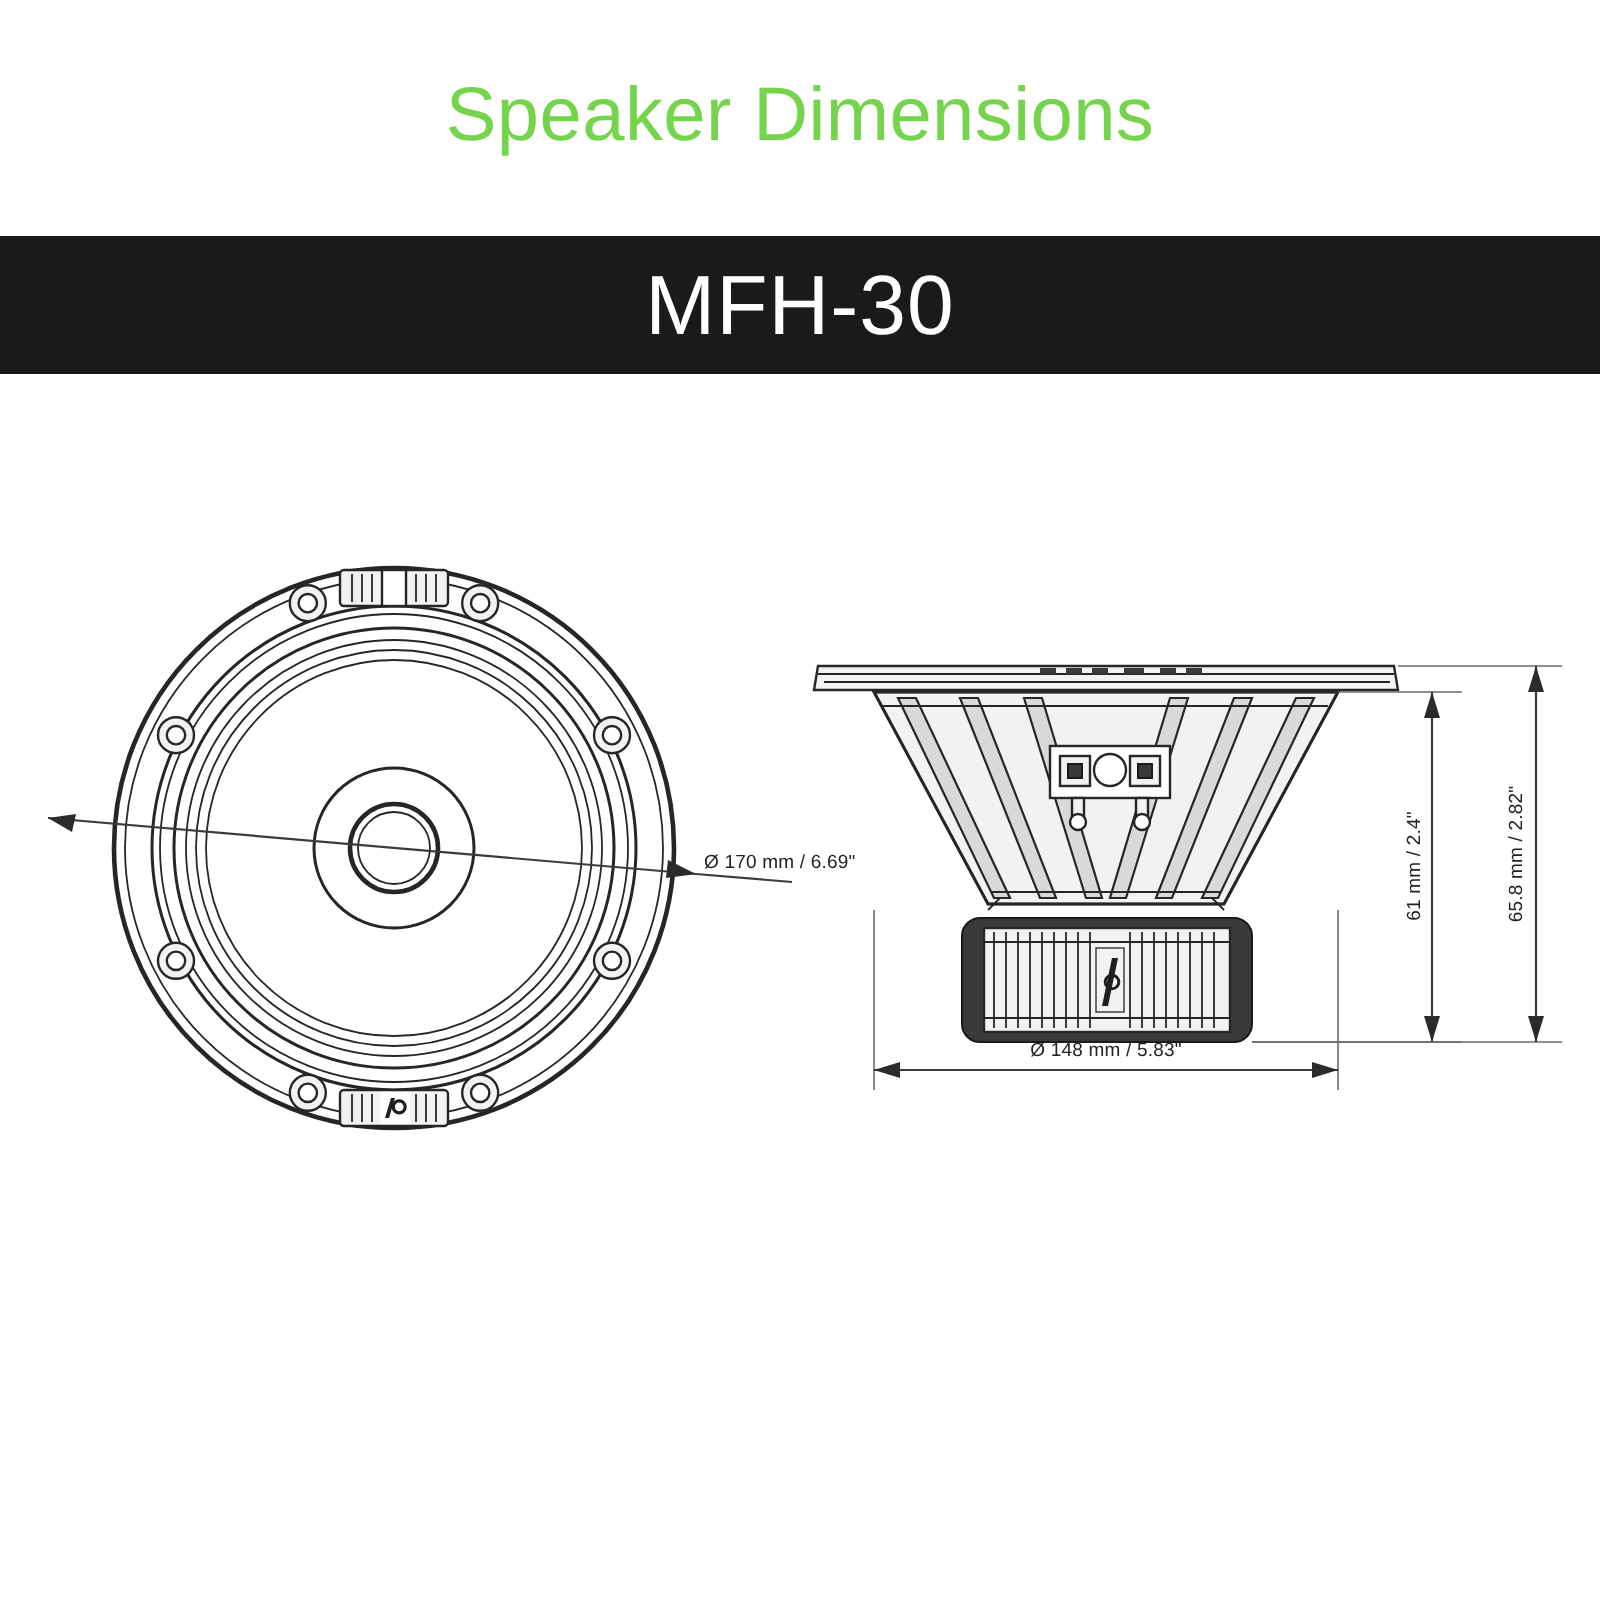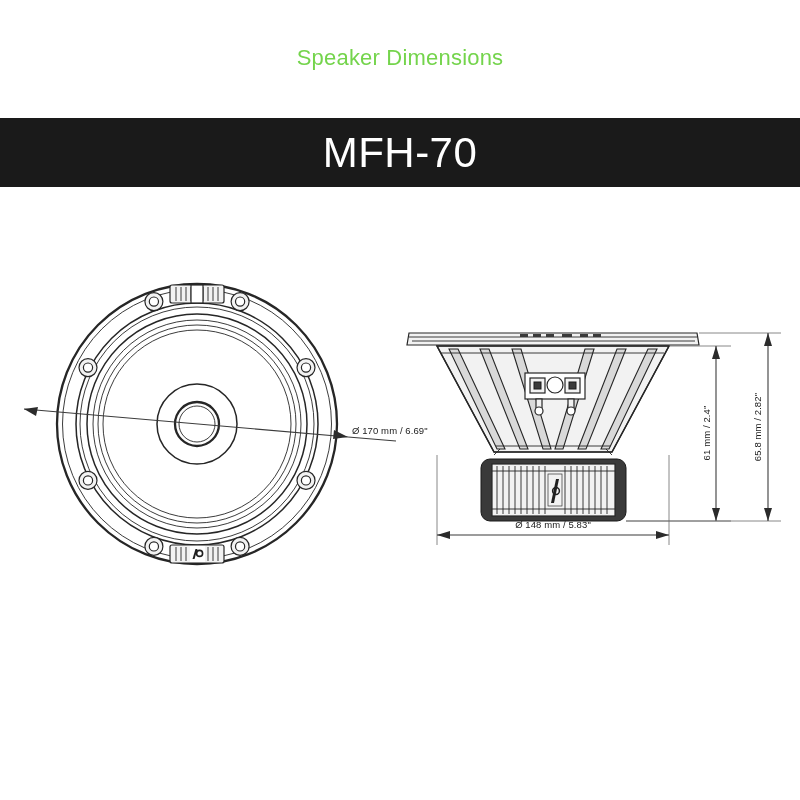--- a/index.html
+++ b/index.html
@@ -21,21 +21,21 @@
     background: #ffffff;
   }
 
   
   .page-title {
     position: absolute;
     left: 0;
     top: 40px;
     width: 800px;
     text-align: center;
-    font-size: 22px;
+    font-size: 38px;
     font-weight: 400;
     letter-spacing: 0.2px;
     color: #74d44c;
     line-height: 36px;
   }
 
   
   .model-banner {
     position: absolute;
     left: 0;
@@ -86,21 +86,21 @@
   }
 </style>
 </head>
 <body>
 
 <div id="page">
 
   <div class="page-title">Speaker Dimensions</div>
 
   <div class="model-banner">
-    <span class="model-name">MFH-70</span>
+    <span class="model-name">MFH-30</span>
   </div>
 
   <div class="drawing-area">
     <svg width="800" height="613" viewBox="0 0 800 613" xmlns="http://www.w3.org/2000/svg">
 
       <g>
 
         <g>
           <circle cx="197" cy="237" r="140" class="ln thick"></circle>
           <circle cx="197" cy="237" r="134.5" class="ln thin"></circle>

